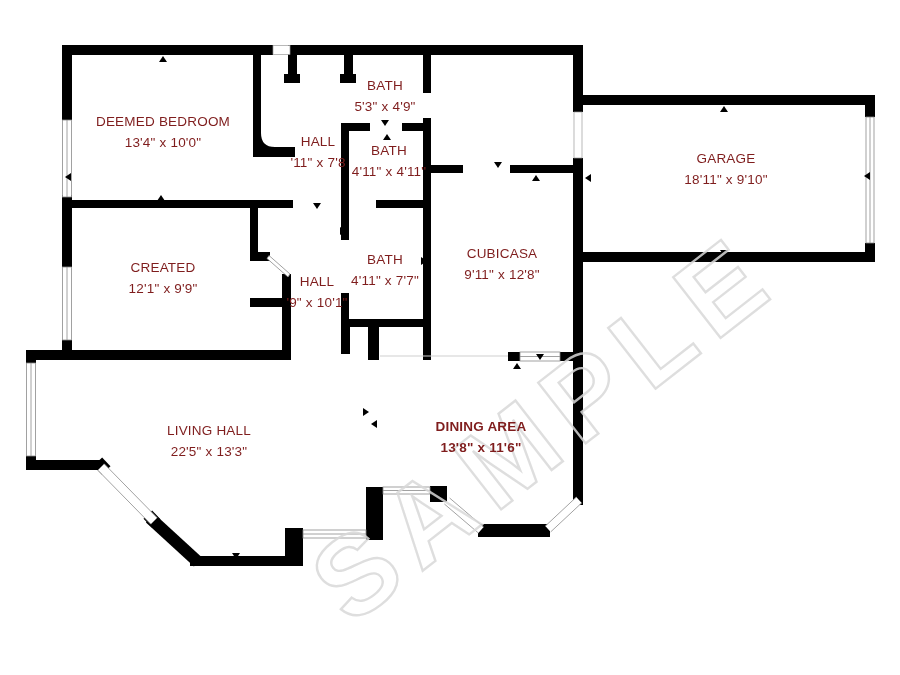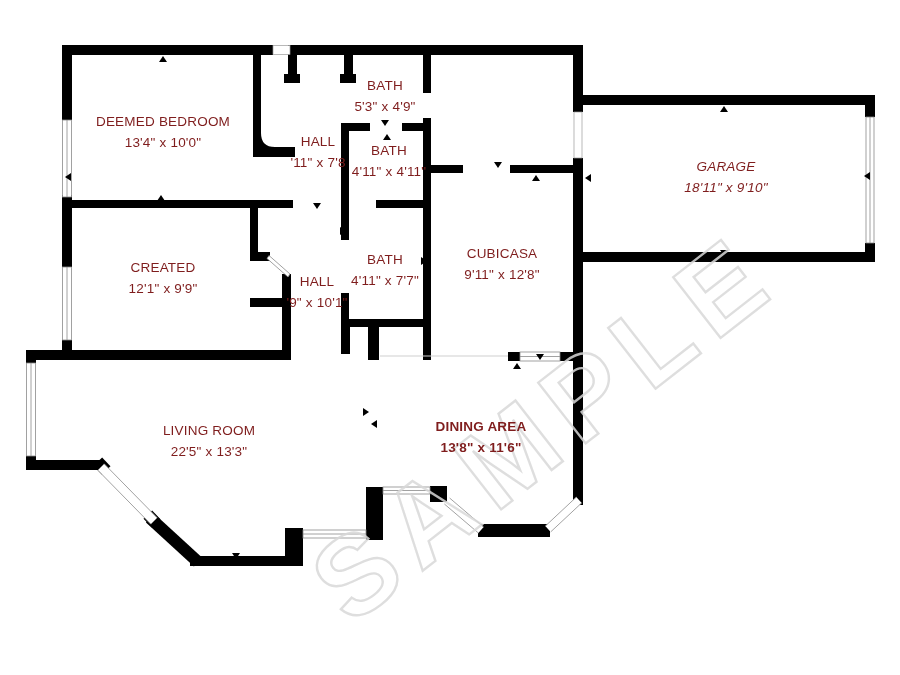--- a/index.html
+++ b/index.html
@@ -11,21 +11,21 @@
   .room .dims{display:block;}
   .room .rname{display:block;}
   #footer-note{position:absolute;left:50%;top:643px;transform:translateX(-50%);
         color:#bdbdbd;font-size:9px;letter-spacing:.45px;white-space:nowrap;}
   
   .pos-primary{left:163px;top:111px;}
   .pos-hall1{left:318px;top:131px;}
   .pos-bath1{left:385px;top:75px;}
   .pos-utility{left:505px;top:91px;}
   .pos-bath2{left:389px;top:140px;}
-  .pos-garage{left:726px;top:156px;font-style:italic;}
+  .pos-garage{left:726px;top:148px;}
   .pos-bedroom{left:163px;top:257px;}
   .pos-hall2{left:317px;top:271px;}
   .pos-bath3{left:385px;top:249px;}
   .pos-kitchen{left:502px;top:243px;}
   .pos-living{left:209px;top:420px;}
   .pos-dining{left:481px;top:416px;font-weight:bold;}
   .wall{fill:#000;}
   .win{fill:#fff;stroke:#8a8a8a;stroke-width:.8;}
   .winline{stroke:#8a8a8a;stroke-width:.8;fill:none;}
   .gap{fill:#fff;stroke:#9a9a9a;stroke-width:.7;}
@@ -188,21 +188,21 @@
   </div>
   <div class="room pos-bath3">
     <span class="rname">BATH</span>
     <span class="dims">4'11" x 7'7"</span>
   </div>
   <div class="room pos-kitchen">
     <span class="rname">CUBICASA</span>
     <span class="dims">9'11" x 12'8"</span>
   </div>
   <div class="room pos-living">
-    <span class="rname">LIVING ROOM</span>
+    <span class="rname">LIVING HALL</span>
     <span class="dims">22'5" x 13'3"</span>
   </div>
   <div class="room pos-dining">
     <span class="rname">DINING AREA</span>
     <span class="dims">13'8" x 11'6"</span>
   </div>
 
 </div>
 
 </body></html>

